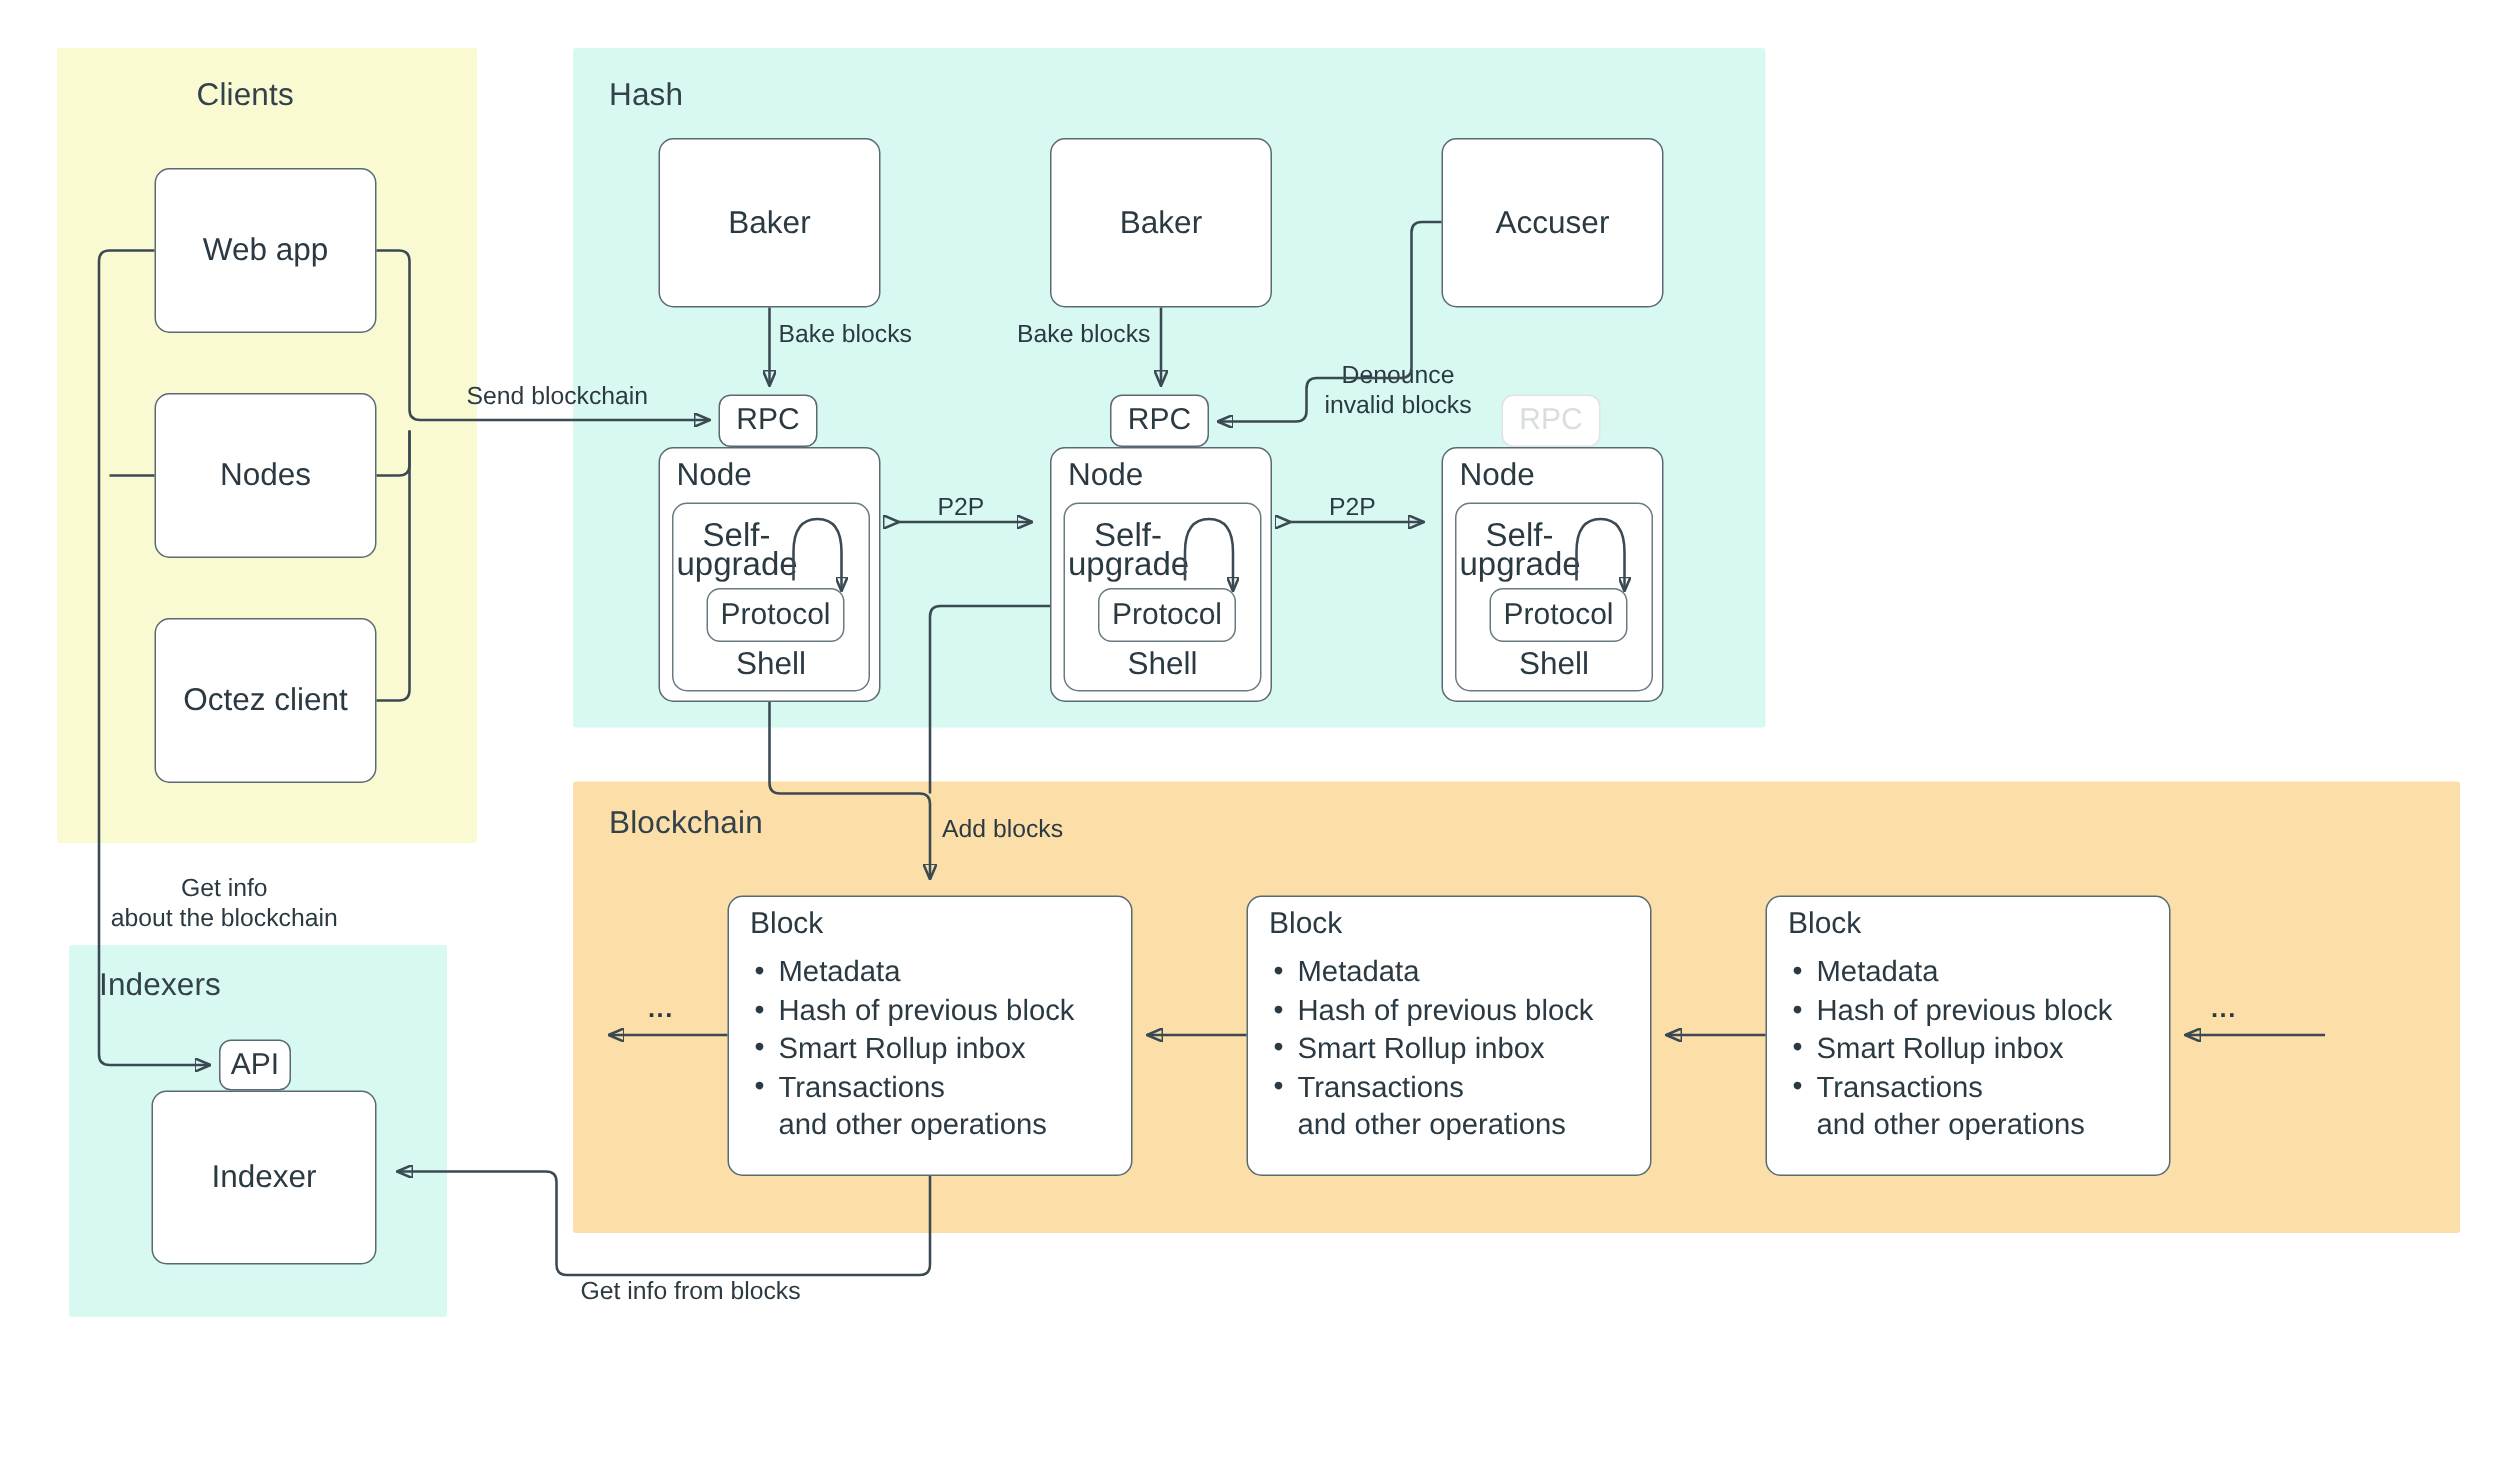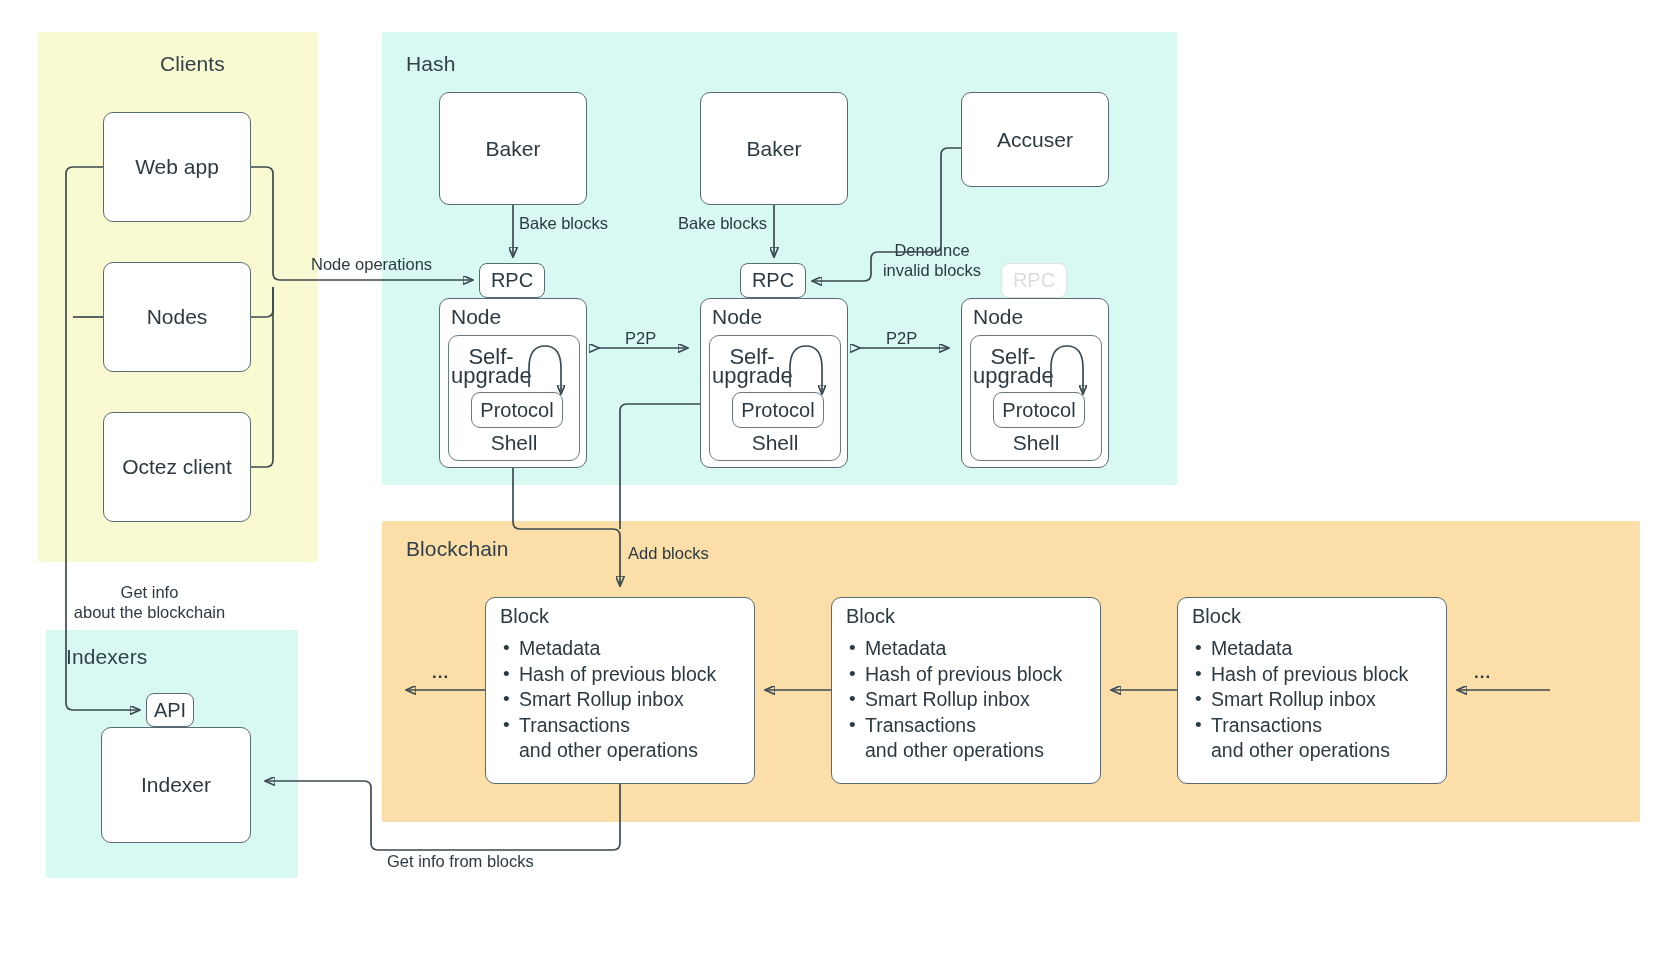--- a/index.html
+++ b/index.html
@@ -86,21 +86,21 @@
   svg.wires { position: absolute; left: 0; top: 0; width: 1680px; height: 980px;
               pointer-events: none; overflow: visible; }
   svg.wires path, svg.wires line { fill: none; stroke: #3b4a52; stroke-width: 1.7px; }
 </style>
 </head>
 <body>
 
 <div id="stage">
 
   <div class="region" style="left:38px; top:32px; width:280px; height:530px; background:#FAFAD2;"></div>
-  <div class="region-label" style="left:160px; top:52px;">Clients</div>
+  <div class="region-label" style="left:131px; top:52px;">Clients</div>
 
   <div class="region" style="left:382px; top:32px; width:795px; height:453px; background:#D8F8F2;"></div>
   <div class="region-label" style="left:406px; top:52px;">Hash</div>
 
   <div class="region" style="left:382px; top:521px; width:1258px; height:301px; background:#FCDEA8;"></div>
   <div class="region-label" style="left:406px; top:537px;">Blockchain</div>
 
   <div class="region" style="left:46px; top:630px; width:252px; height:248px; background:#D8F8F2;"></div>
   <div class="region-label" style="left:66px; top:645px;">Indexers</div>
 
@@ -113,21 +113,21 @@
   <div class="box" style="left:103px; top:412px; width:148px; height:110px;">
     <span>Octez client</span>
   </div>
 
   <div class="box" style="left:439px; top:92px; width:148px; height:113px;">
     <span>Baker</span>
   </div>
   <div class="box" style="left:700px; top:92px; width:148px; height:113px;">
     <span>Baker</span>
   </div>
-  <div class="box" style="left:961px; top:92px; width:148px; height:95px;">
+  <div class="box" style="left:961px; top:92px; width:148px; height:113px;">
     <span>Accuser</span>
   </div>
 
   <div class="box small" style="left:479px; top:263px; width:66px; height:35px;">
     <span>RPC</span>
   </div>
   <div class="box small" style="left:740px; top:263px; width:66px; height:35px;">
     <span>RPC</span>
   </div>
   <div class="box small faded" style="left:1001px; top:263px; width:66px; height:35px;">
@@ -206,21 +206,21 @@
   <div class="dots" style="left:432px; top:663px;">...</div>
   <div class="dots" style="left:1474px; top:663px;">...</div>
 
   <div class="box small" style="left:146px; top:693px; width:48px; height:34px;">
     <span>API</span>
   </div>
   <div class="box" style="left:101px; top:727px; width:150px; height:116px;">
     <span>Indexer</span>
   </div>
 
-  <div class="edge-label" style="left:311px; top:254px;">Node operations</div>
+  <div class="edge-label" style="left:311px; top:254px;">Send blockchain</div>
   <div class="edge-label" style="left:519px; top:213px;">Bake blocks</div>
   <div class="edge-label" style="left:678px; top:213px;">Bake blocks</div>
   <div class="edge-label" style="left:847px; top:240px; width:170px;">Denounce
 invalid blocks</div>
   <div class="edge-label" style="left:625px; top:328px;">P2P</div>
   <div class="edge-label" style="left:886px; top:328px;">P2P</div>
   <div class="edge-label" style="left:628px; top:543px;">Add blocks</div>
   <div class="edge-label" style="left:62px; top:582px; width:175px;">Get info
 about the blockchain</div>
   <div class="edge-label" style="left:387px; top:851px;">Get info from blocks</div>

